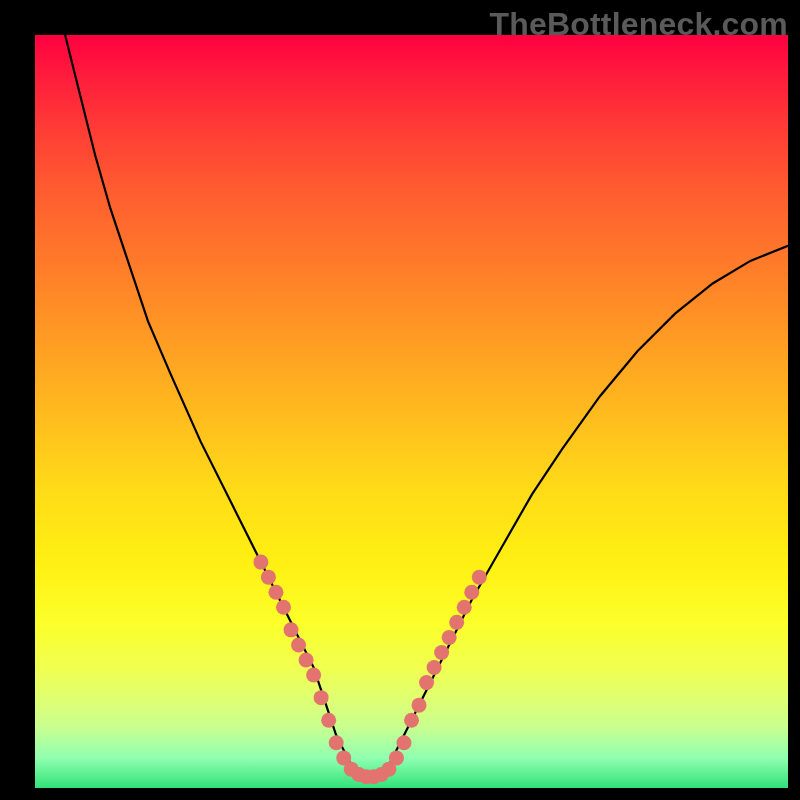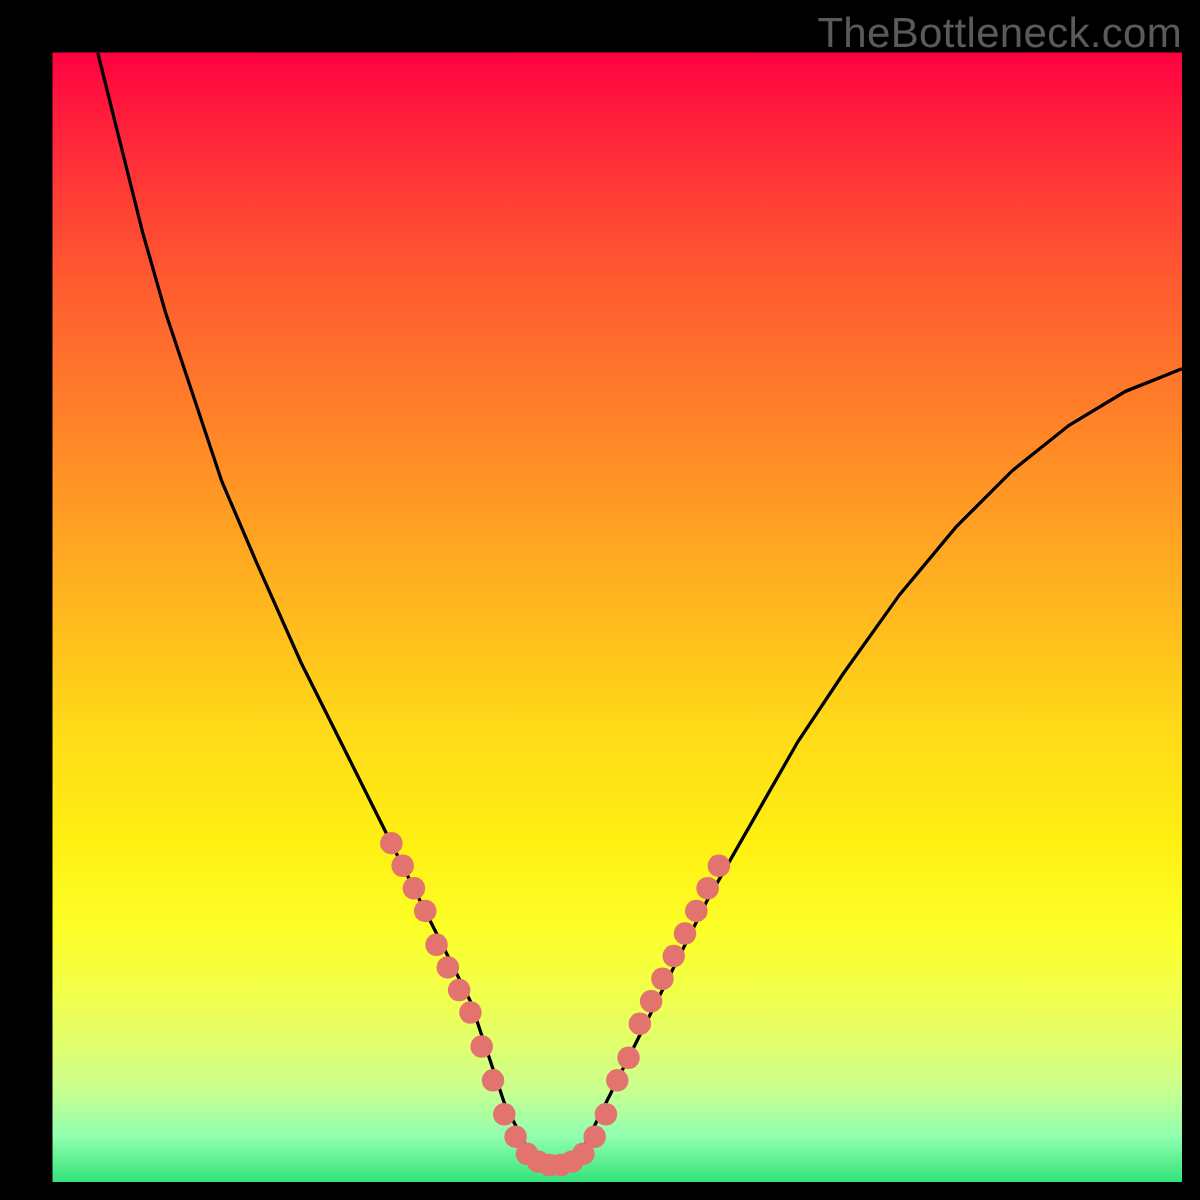--- a/index.html
+++ b/index.html
@@ -41,22 +41,22 @@
       #c8ff90 92%,
       #90ffb0 96%,
       #32e27a 100%);
     overflow: hidden;
   }
   .watermark {
     position: absolute;
     top: 6px;
     right: 12px;
     color: #5a5a5a;
-    font-size: 28px;
-    font-weight: normal;
+    font-size: 32px;
+    font-weight: bold;
     letter-spacing: 0.2px;
     z-index: 5;
     text-align: right;
   }
   svg.curve {
     position: absolute;
     left: 0;
     top: 0;
     width: 753px;
     height: 753px;

